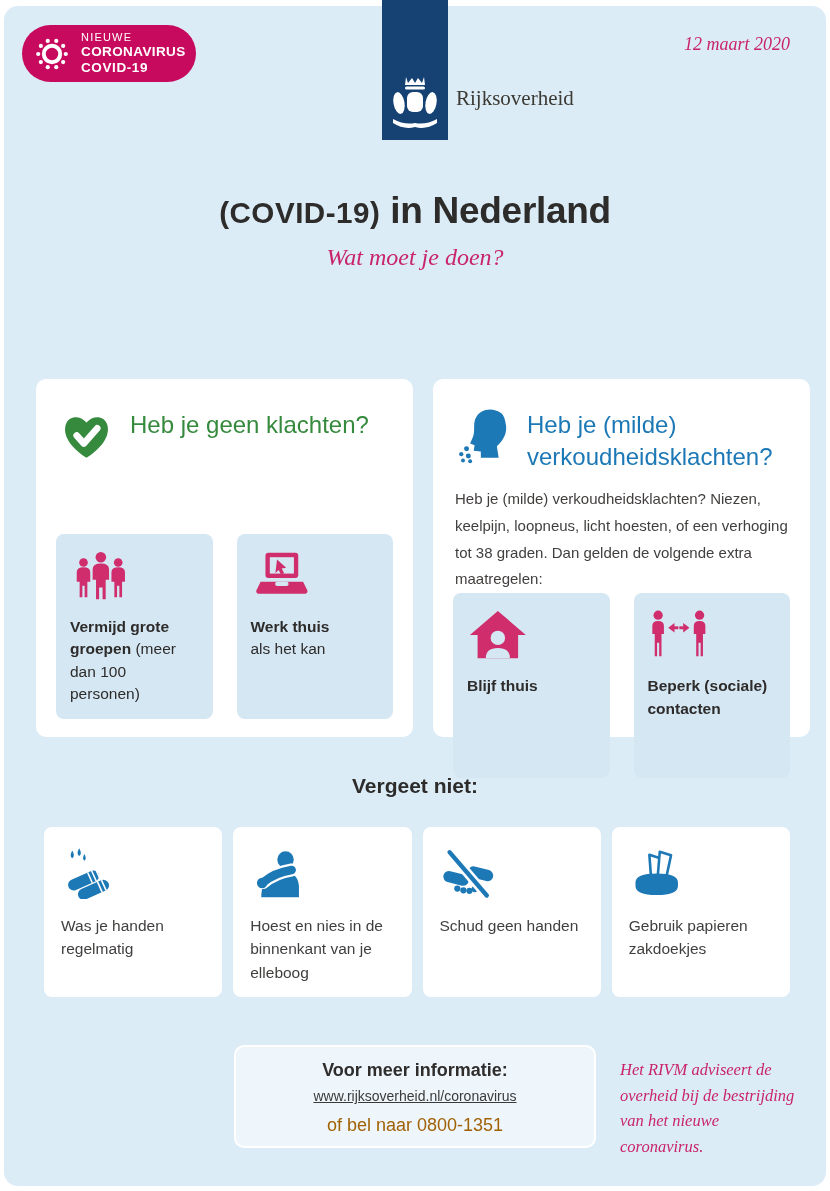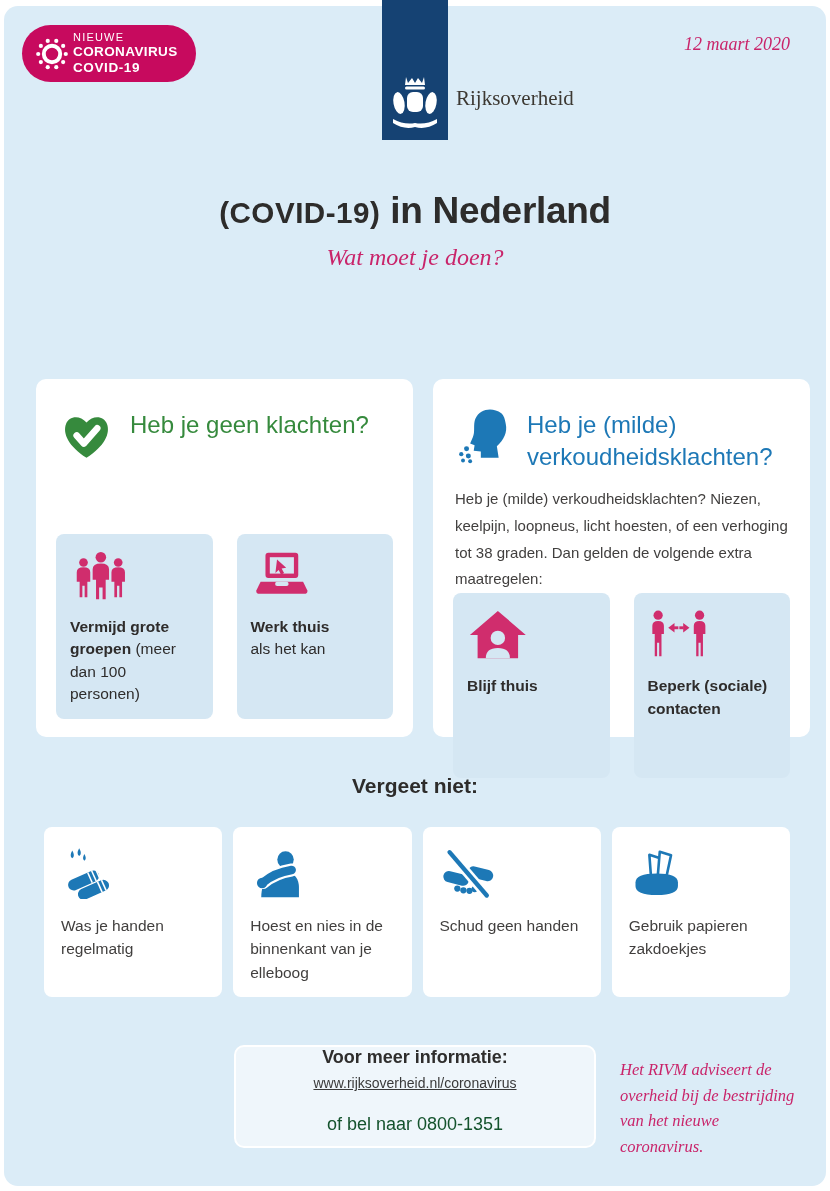--- a/index.html
+++ b/index.html
@@ -11,21 +11,21 @@
   .bg-panel {
     position:absolute; left:4px; right:4px; top:6px; bottom:5px;
     background:#dbecf7; border-radius:14px;
   }
   
   .badge {
     position:absolute; left:22px; top:25px; width:174px; height:57px;
     background:#c70a5e; border-radius:29px; display:flex; align-items:center;
   }
   .badge .vicon { width:42px; height:42px; margin-left:9px; flex:0 0 auto; }
-  .badge-text { color:#fff; line-height:1.18; }
+  .badge-text { margin-left:8px; color:#fff; line-height:1.18; }
   .badge-l1 { font-size:11px; letter-spacing:1.2px; }
   .badge-l2 { font-size:13.5px; font-weight:700; letter-spacing:0.4px; }
   .badge-l3 { font-size:13.5px; font-weight:700; letter-spacing:0.6px; }
   .ribbon {
     position:absolute; left:50%; margin-left:-33px; top:0; width:66px; height:140px;
     background:#154273;
   }
   .ribbon svg { position:absolute; left:50%; margin-left:-24px; bottom:7px; width:48px; height:60px; }
   .logotype {
     position:absolute; left:456px; top:86px;
@@ -74,28 +74,28 @@
   }
   .reminders { position:absolute; top:827px; left:44px; right:40px; display:flex; gap:11px; }
   .rcard { flex:1; background:#fff; border-radius:8px; height:170px; padding:20px 17px; }
   .rcard .ricon { height:52px; display:block; }
   .rcard .ricon svg { height:52px; }
   .rcard-label { margin-top:15px; font-size:15.5px; line-height:1.5; color:#413f3e; }
   
   .infobox {
     position:absolute; left:234px; top:1045px; width:362px; height:103px;
     background:rgba(255,255,255,0.55); border:2px solid #fff; border-radius:10px;
-    text-align:center; padding-top:0; color:#2f2e2d;
+    text-align:center; padding-top:13px; color:#2f2e2d;
   }
   .info-heading { font-size:18px; font-weight:700; }
   .info-link {
     display:inline-block; margin-top:7px; font-size:14px; color:#3a3a3a;
     text-decoration:underline; cursor:pointer;
   }
-  .info-phone { margin-top:22px; font-size:18px; color:#14532d; }
+  .info-phone { margin-top:10px; font-size:18px; color:#a16207; }
   .rivm-note {
     position:absolute; left:620px; top:1057px; width:186px;
     font-family:"Liberation Serif", serif; font-style:italic;
     font-size:16.5px; line-height:1.55; color:#c9246a;
   }
 </style>
 </head>
 <body>
 
 <div class="poster">

